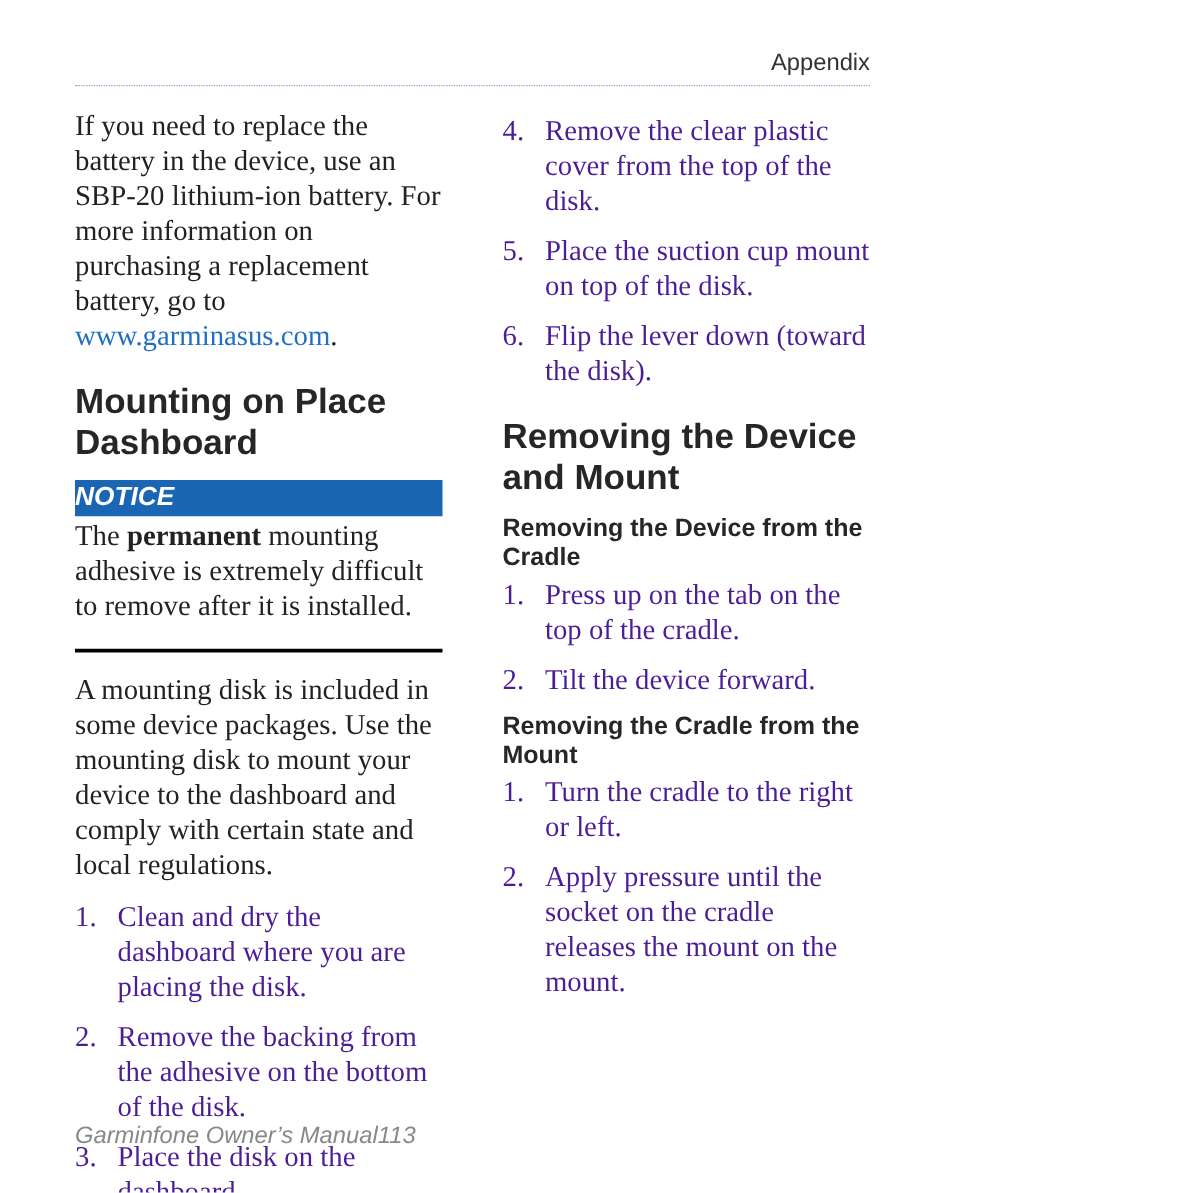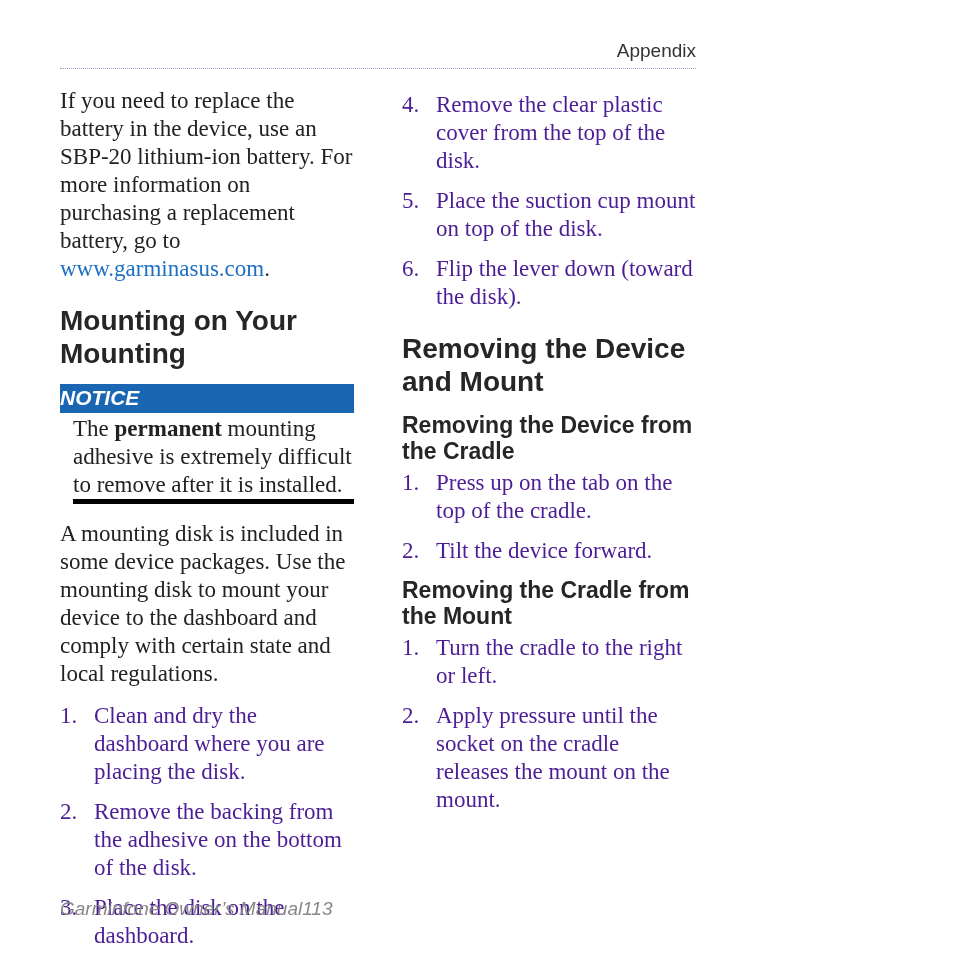--- a/index.html
+++ b/index.html
@@ -48,41 +48,40 @@
     font-family: Arial, Helvetica, sans-serif;
     font-weight: 700;
     font-size: 28px;
     line-height: 1.15;
     color: #262626;
     margin: 22px 0 14px 0;
   }
   h3.subsection {
     font-family: Arial, Helvetica, sans-serif;
     font-weight: 700;
-    font-size: 23px;
+    font-size: 20px;
     line-height: 1.15;
     color: #262626;
     margin: 8px 0 2px 0;
   }
   .notice-bar {
     background: #1a66b3;
     color: #fff;
     font-family: Arial, Helvetica, sans-serif;
     font-weight: 700;
     font-style: italic;
     font-size: 21px;
     text-align: left;
     padding: 2px 0 3px 0;
     margin-bottom: 2px;
   }
   .notice-box {
-    border-bottom: 5px solid #000000;
-    padding-bottom: 0;
+    border-bottom: 3px solid #000000;
+    padding-bottom: 20px;
     margin-bottom: 16px;
-    margin-left: 13px;
   }
   ol.steps {
     list-style: none;
     padding: 0;
     margin: 4px 0 0 0;
     counter-reset: step-counter var(--start, 0);
   }
   ol.steps > li {
     counter-increment: step-counter;
     position: relative;
@@ -120,21 +119,21 @@
   <div class="appendix-row">Appendix</div>
 
   <div class="columns">
 
     <div class="col">
 
       <p class="body">
         <span>If you need to replace the battery in the device, use an SBP-20 lithium-ion battery. For more information on purchasing a replacement battery, go to </span><a class="link" href="#">www.garminasus.com</a><span>.</span>
       </p>
 
-      <h2 class="section">Mounting on Your Mounting</h2>
+      <h2 class="section">Mounting on Place Dashboard</h2>
 
       <div class="notice-bar">NOTICE</div>
       <div class="notice-box">
         <p class="body" style="margin-bottom:0">
           <span>The </span><b>permanent</b><span> mounting adhesive is extremely difficult to remove after it is installed.</span>
         </p>
       </div>
 
       <p class="body">A mounting disk is included in some device packages. Use the mounting disk to mount your device to the dashboard and comply with certain state and local regulations.</p>
 

